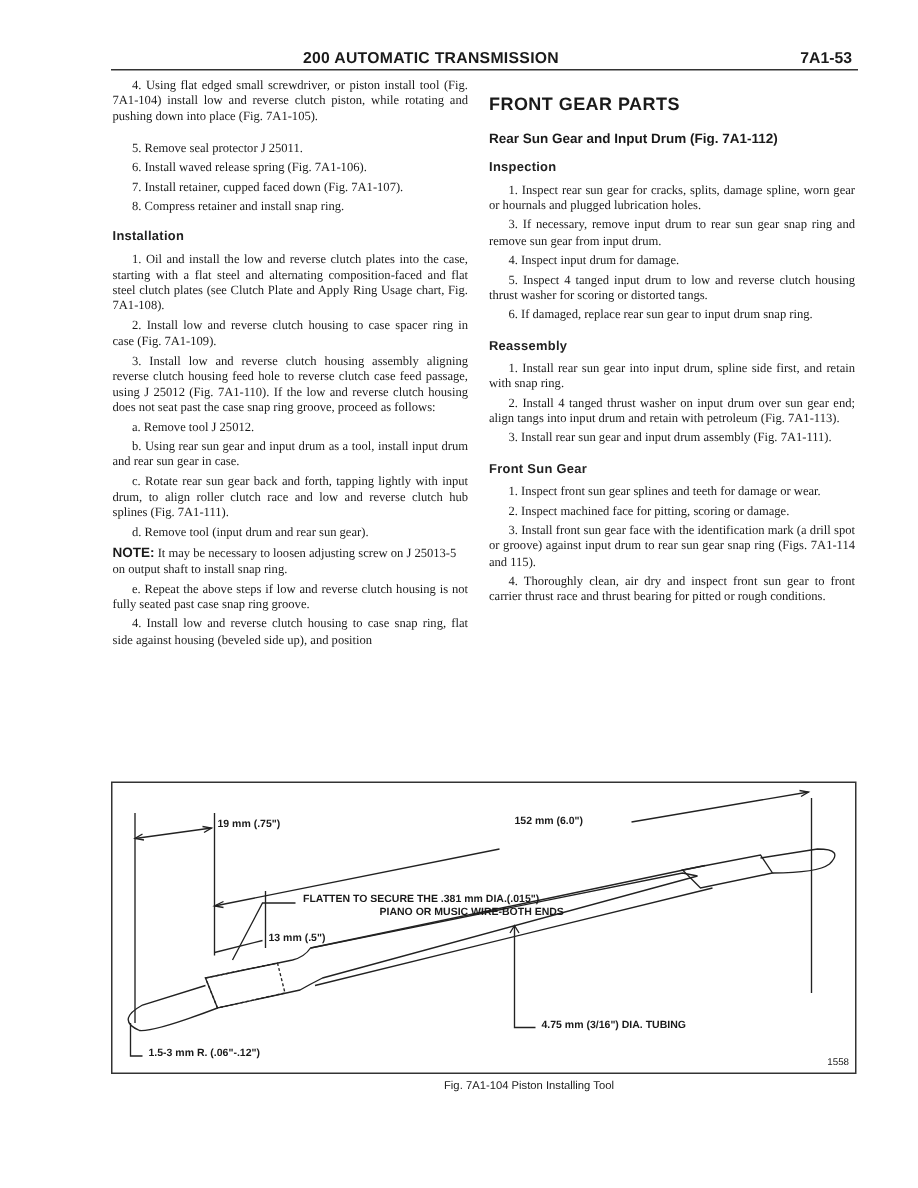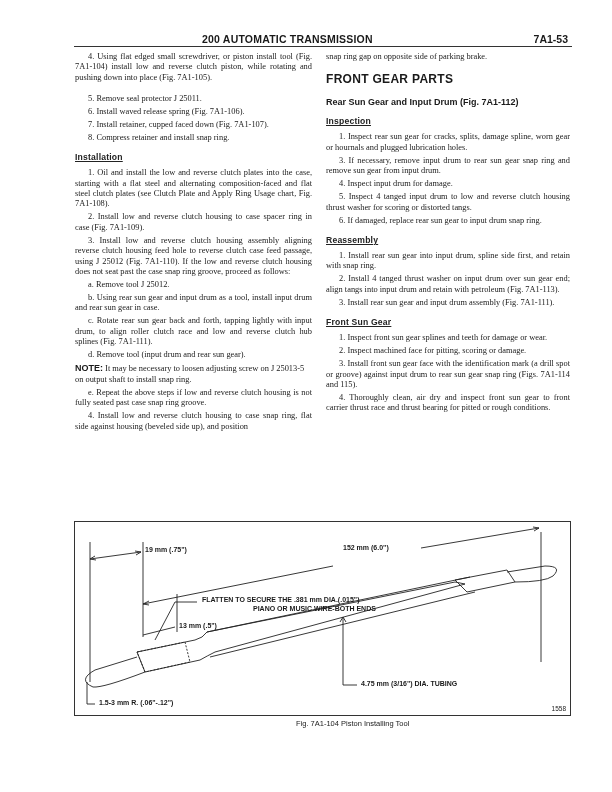--- a/index.html
+++ b/index.html
@@ -9,21 +9,21 @@
   .header .pageno { position: absolute; right: 4px; top: 0; font: bold 10.5px "Liberation Sans", sans-serif; text-align: center; }
   .col { position: absolute; top: 52px; width: 237px; font-family: "Liberation Serif", serif; font-size: 8.4px; line-height: 10.4px; text-align: justify; }
   .col.left { left: 75px; }
   .col.right { left: 326px; width: 244px; }
   .col p { margin: 0 0 2.6px 0; text-indent: 13px; }
   .caution { margin: 0 0 12px 8px; font-style: italic; line-height: 10.2px; text-align: left; }
   .caution .lbl { font: bold 9px "Liberation Sans", sans-serif; font-style: normal; }
   .note { margin: 2px 0 14px 11px; text-indent: 0 !important; text-align: left; }
   .note .lbl { font: bold 9px "Liberation Sans", sans-serif; margin-top: 36px; }
   .gap { height: 8px; }
-  h3 { font: bold 8.6px "Liberation Sans", sans-serif; margin: 9px 0 6px 0; color: #222; letter-spacing: 0.2px; text-decoration: underline; }
+  h3 { font: bold 8.6px "Liberation Sans", sans-serif; margin: 9px 0 6px 0; color: #222; letter-spacing: 0.2px; }
   h2 { font: bold 12px "Liberation Sans", sans-serif; margin: 10px 0 3px 0; letter-spacing: 0.3px; }
   h4 { font: bold 9px "Liberation Sans", sans-serif; margin: 11px 0 8px 0; }
   .fig { position: absolute; left: 74px; top: 521px; width: 495px; height: 193px; border: 1.2px solid #333; }
   .fig svg { position: absolute; left: 0; top: 0; }
   .figlbl { position: absolute; font: bold 7px "Liberation Sans", sans-serif; white-space: nowrap; }
   .fignum { position: absolute; right: 4px; bottom: 3px; font: 6.5px "Liberation Sans", sans-serif; }
   .caption { position: absolute; left: 252px; top: 719px; font: 7.5px "Liberation Sans", sans-serif; padding-left: 44px; }
 </style>
 </head>
 <body>
@@ -50,21 +50,20 @@
   <p>d. Remove tool (input drum and rear sun gear).</p>
   <p class="note">
     <span class="lbl">NOTE:</span>
     <span>It may be necessary to loosen adjusting screw on J 25013-5 on output shaft to install snap ring.</span>
   </p>
   <p>e. Repeat the above steps if low and reverse clutch housing is not fully seated past case snap ring groove.</p>
   <p>4. Install low and reverse clutch housing to case snap ring, flat side against housing (beveled side up), and position</p>
 </div>
 
 <div class="col right">
-  <p style="text-indent:0">snap ring gap on opposite side of parking brake.</p>
   <h2>FRONT GEAR PARTS</h2>
   <h4>Rear Sun Gear and Input Drum (Fig. 7A1-112)</h4>
   <h3>Inspection</h3>
   <p>1. Inspect rear sun gear for cracks, splits, damage spline, worn gear or hournals and plugged lubrication holes.</p>
   <p>3. If necessary, remove input drum to rear sun gear snap ring and remove sun gear from input drum.</p>
   <p>4. Inspect input drum for damage.</p>
   <p>5. Inspect 4 tanged input drum to low and reverse clutch housing thrust washer for scoring or distorted tangs.</p>
   <p>6. If damaged, replace rear sun gear to input drum snap ring.</p>
   <h3>Reassembly</h3>
   <p>1. Install rear sun gear into input drum, spline side first, and retain with snap ring.</p>

